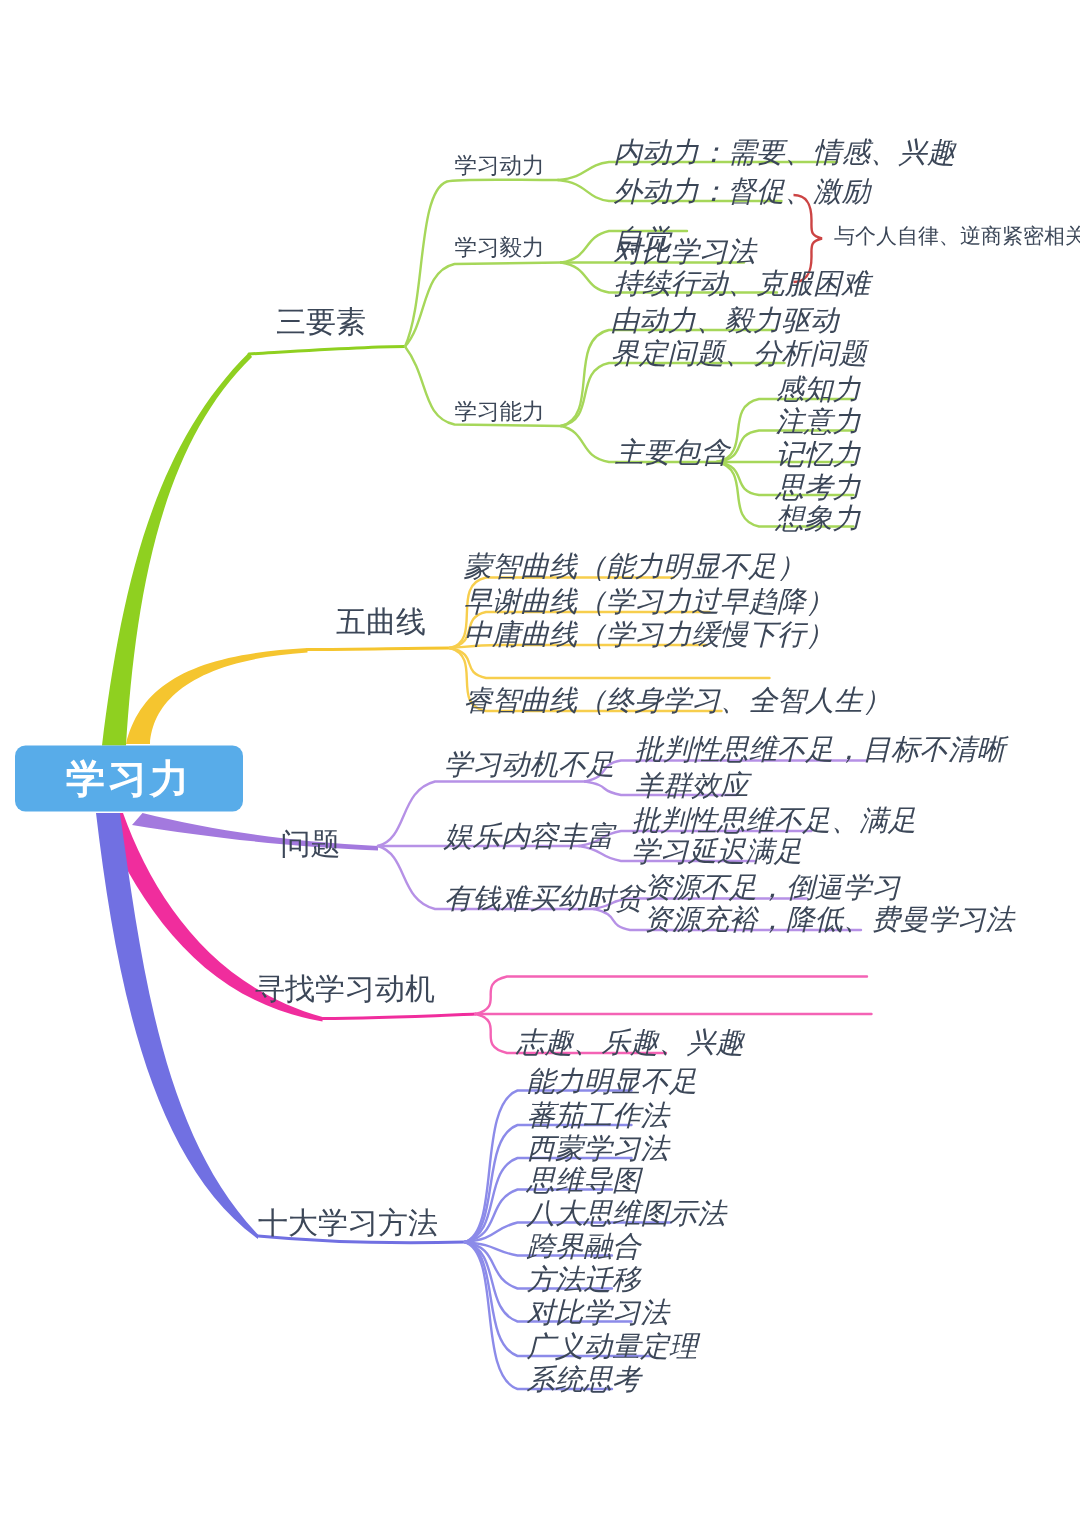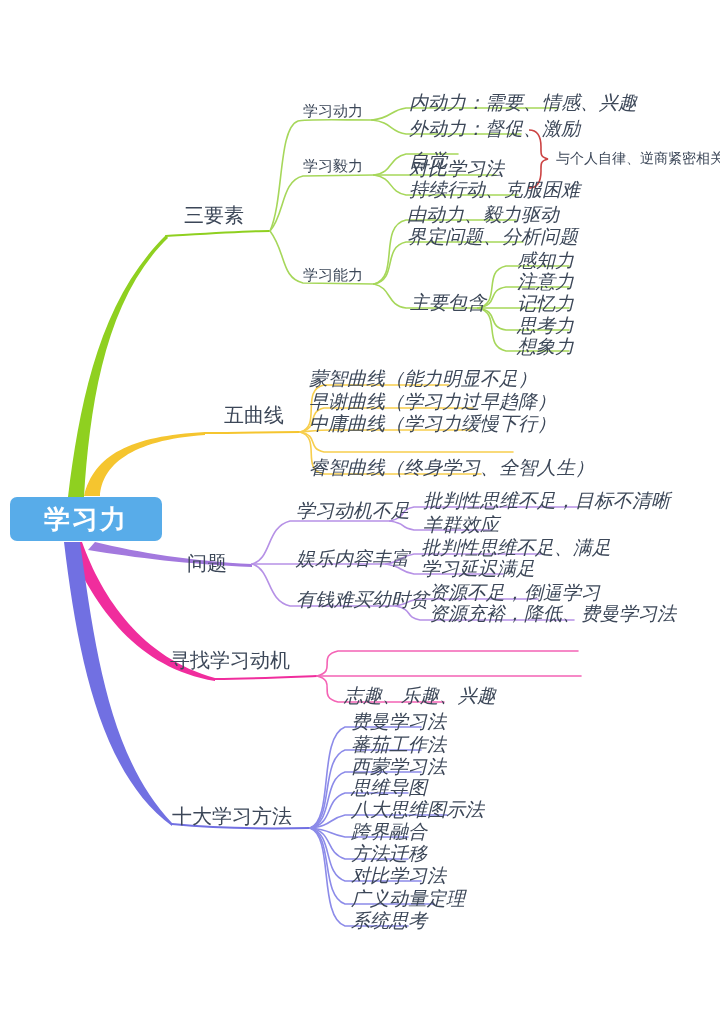--- a/index.html
+++ b/index.html
@@ -137,21 +137,21 @@
   <div class="node leaf" style="left:421px;top:537px">批判性思维不足、满足</div>
   <div class="node leaf" style="left:421px;top:558px">学习延迟满足</div>
   <div class="node leaf" style="left:296px;top:589px">有钱难买幼时贫</div>
   <div class="node leaf" style="left:429px;top:582px">资源不足，倒逼学习</div>
   <div class="node leaf" style="left:429px;top:603px">资源充裕，降低、费曼学习法</div>
 
   <div class="node main" style="left:170px;top:649px">寻找学习动机</div>
   <div class="node leaf" style="left:344px;top:685px">志趣、乐趣、兴趣</div>
 
   <div class="node main" style="left:172px;top:805px">十大学习方法</div>
-  <div class="node leaf" style="left:351px;top:711px">费曼学习法</div>
+  <div class="node leaf" style="left:351px;top:711px">能力明显不足</div>
   <div class="node leaf" style="left:351px;top:734px">蕃茄工作法</div>
   <div class="node leaf" style="left:351px;top:756px">西蒙学习法</div>
   <div class="node leaf" style="left:351px;top:777px">思维导图</div>
   <div class="node leaf" style="left:351px;top:799px">八大思维图示法</div>
   <div class="node leaf" style="left:351px;top:821px">跨界融合</div>
   <div class="node leaf" style="left:351px;top:843px">方法迁移</div>
   <div class="node leaf" style="left:351px;top:865px">对比学习法</div>
   <div class="node leaf" style="left:351px;top:888px">广义动量定理</div>
   <div class="node leaf" style="left:351px;top:910px">系统思考</div>
 

